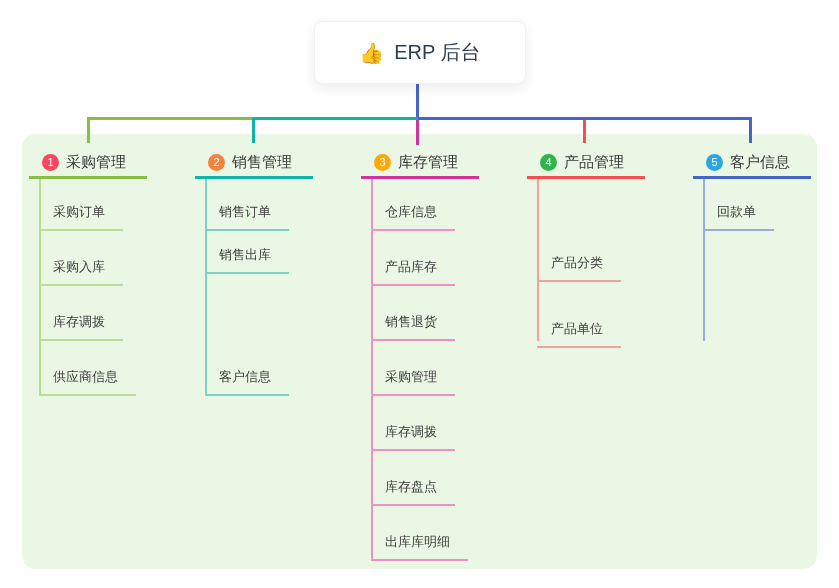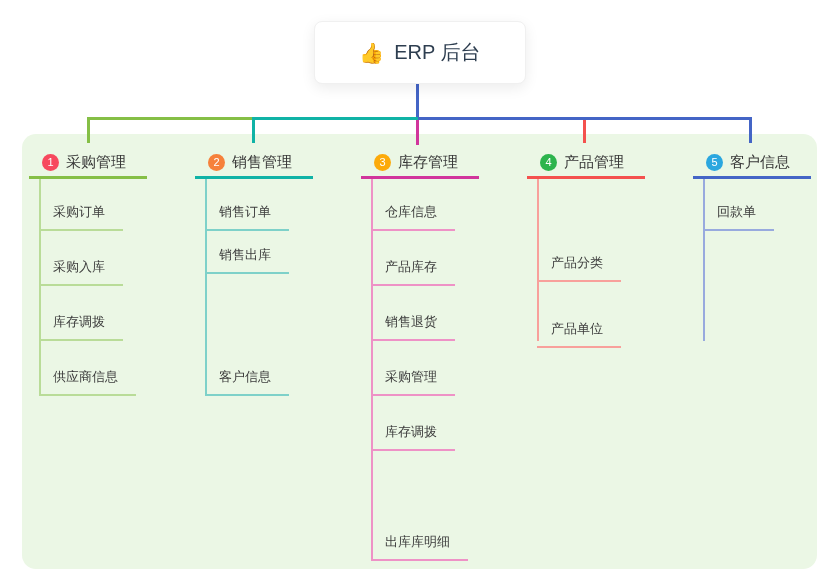--- a/index.html
+++ b/index.html
@@ -100,20 +100,21 @@
       <span class="badge">3</span>
       <span>库存管理</span>
     </div>
     <div class="branch-rule"></div>
     <div class="vline" style="height:382px"></div>
     <div class="child" style="top:258px"><span>产品库存</span></div>
     <div class="child" style="top:203px"><span>仓库信息</span></div>
     <div class="child" style="top:313px"><span>销售退货</span></div>
     <div class="child" style="top:368px"><span>采购管理</span></div>
     <div class="child" style="top:423px"><span>库存调拨</span></div>
+    <div class="child" style="top:478px"><span>库存盘点</span></div>
     <div class="child" style="top:533px"><span>出库库明细</span></div>
   </div>
 
   <div class="branch" style="left: 527px; --badge: #2db44d; --line: #f4514e; --child: #f8a09b;">
     <div class="branch-title">
       <span class="badge">4</span>
       <span>产品管理</span>
     </div>
     <div class="branch-rule"></div>
     <div class="vline" style="height:162px"></div>

